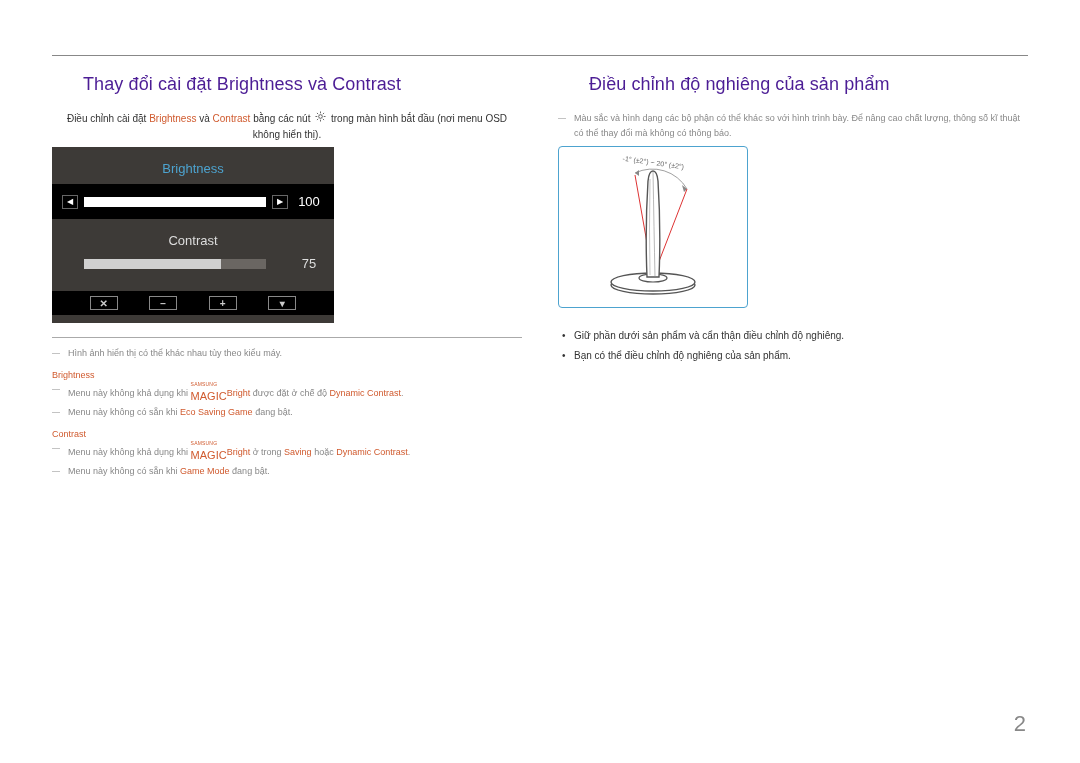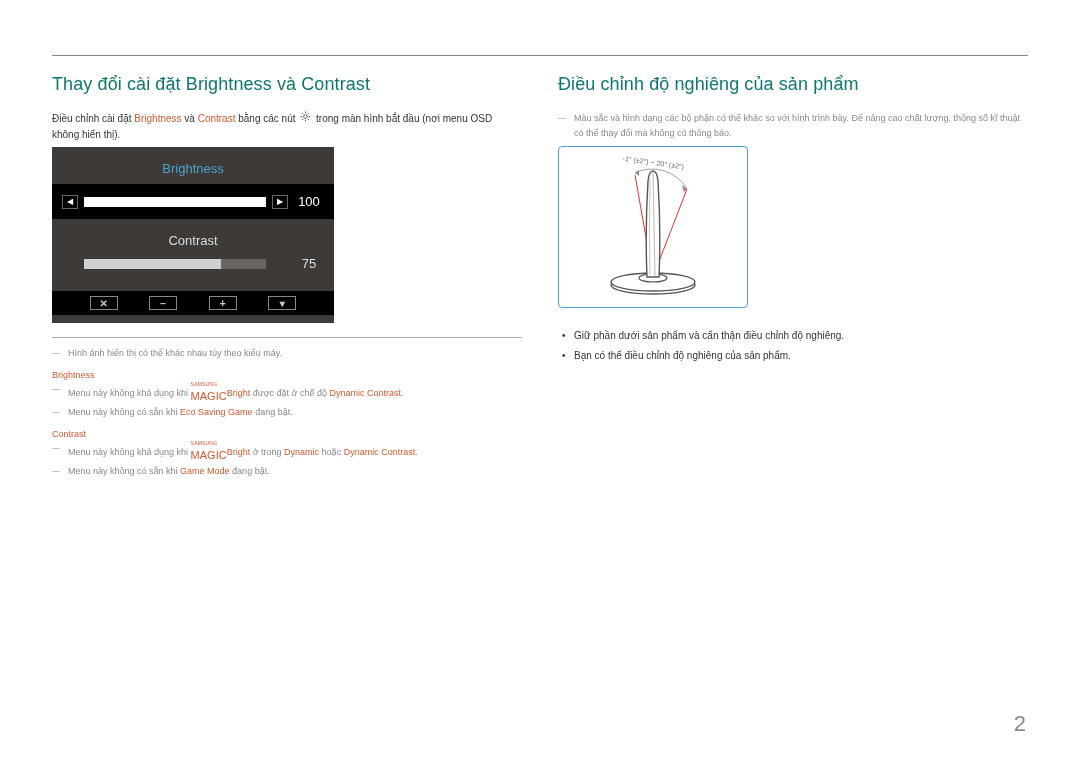--- a/index.html
+++ b/index.html
@@ -22,29 +22,31 @@
     display: flex;
     gap: 36px;
   }
   .col {
     flex: 1;
     min-width: 0;
   }
   h2 {
     font-size: 18px;
     font-weight: 400;
-    color: #0f766e;
+    color: #4c1d95;
     margin-bottom: 16px;
     letter-spacing: 0.1px;
+    margin-left: 31px;
   }
   .body-text {
     font-size: 10px;
     color: #333;
     line-height: 1.6;
     margin-bottom: 0;
+    text-align: center;
   }
   .highlight { color: #d05a2e; }
   .sun-icon {
     display: inline-block;
     vertical-align: middle;
     margin: 0 2px;
   }
 
   
   .osd-panel {
@@ -259,21 +261,21 @@
     <div class="section-label">Brightness</div>
     <div class="note-line">
       <span>Menu này không khả dụng khi </span><span class="magic-bright"><span class="magic-small">SAMSUNG</span><span class="magic-main">MAGIC</span></span><span class="small-highlight">Bright</span><span> được đặt ở chế độ </span><span class="small-highlight">Dynamic Contrast</span><span>.</span>
     </div>
     <div class="note-line">
       <span>Menu này không có sẵn khi </span><span class="small-highlight">Eco Saving Game</span><span> đang bật.</span>
     </div>
 
     <div class="section-label">Contrast</div>
     <div class="note-line">
-      <span>Menu này không khả dụng khi </span><span class="magic-bright"><span class="magic-small">SAMSUNG</span><span class="magic-main">MAGIC</span></span><span class="small-highlight">Bright</span><span> ở trong </span><span class="small-highlight">Dynamic</span><span> hoặc </span><span class="small-highlight">Dynamic Contrast</span><span>.</span>
+      <span>Menu này không khả dụng khi </span><span class="magic-bright"><span class="magic-small">SAMSUNG</span><span class="magic-main">MAGIC</span></span><span class="small-highlight">Bright</span><span> ở trong </span><span class="small-highlight">Saving</span><span> hoặc </span><span class="small-highlight">Dynamic Contrast</span><span>.</span>
     </div>
     <div class="note-line">
       <span>Menu này không có sẵn khi </span><span class="small-highlight">Game Mode</span><span> đang bật.</span>
     </div>
   </div>
 
   <div class="col">
     <h2>Điều chỉnh độ nghiêng của sản phẩm</h2>
     <div class="note-line" style="font-size:9px;color:#888;">Màu sắc và hình dạng các bộ phận có thể khác so với hình trình bày. Để nâng cao chất lượng, thông số kĩ thuật có thể thay đổi mà không có thông báo.</div>
 

